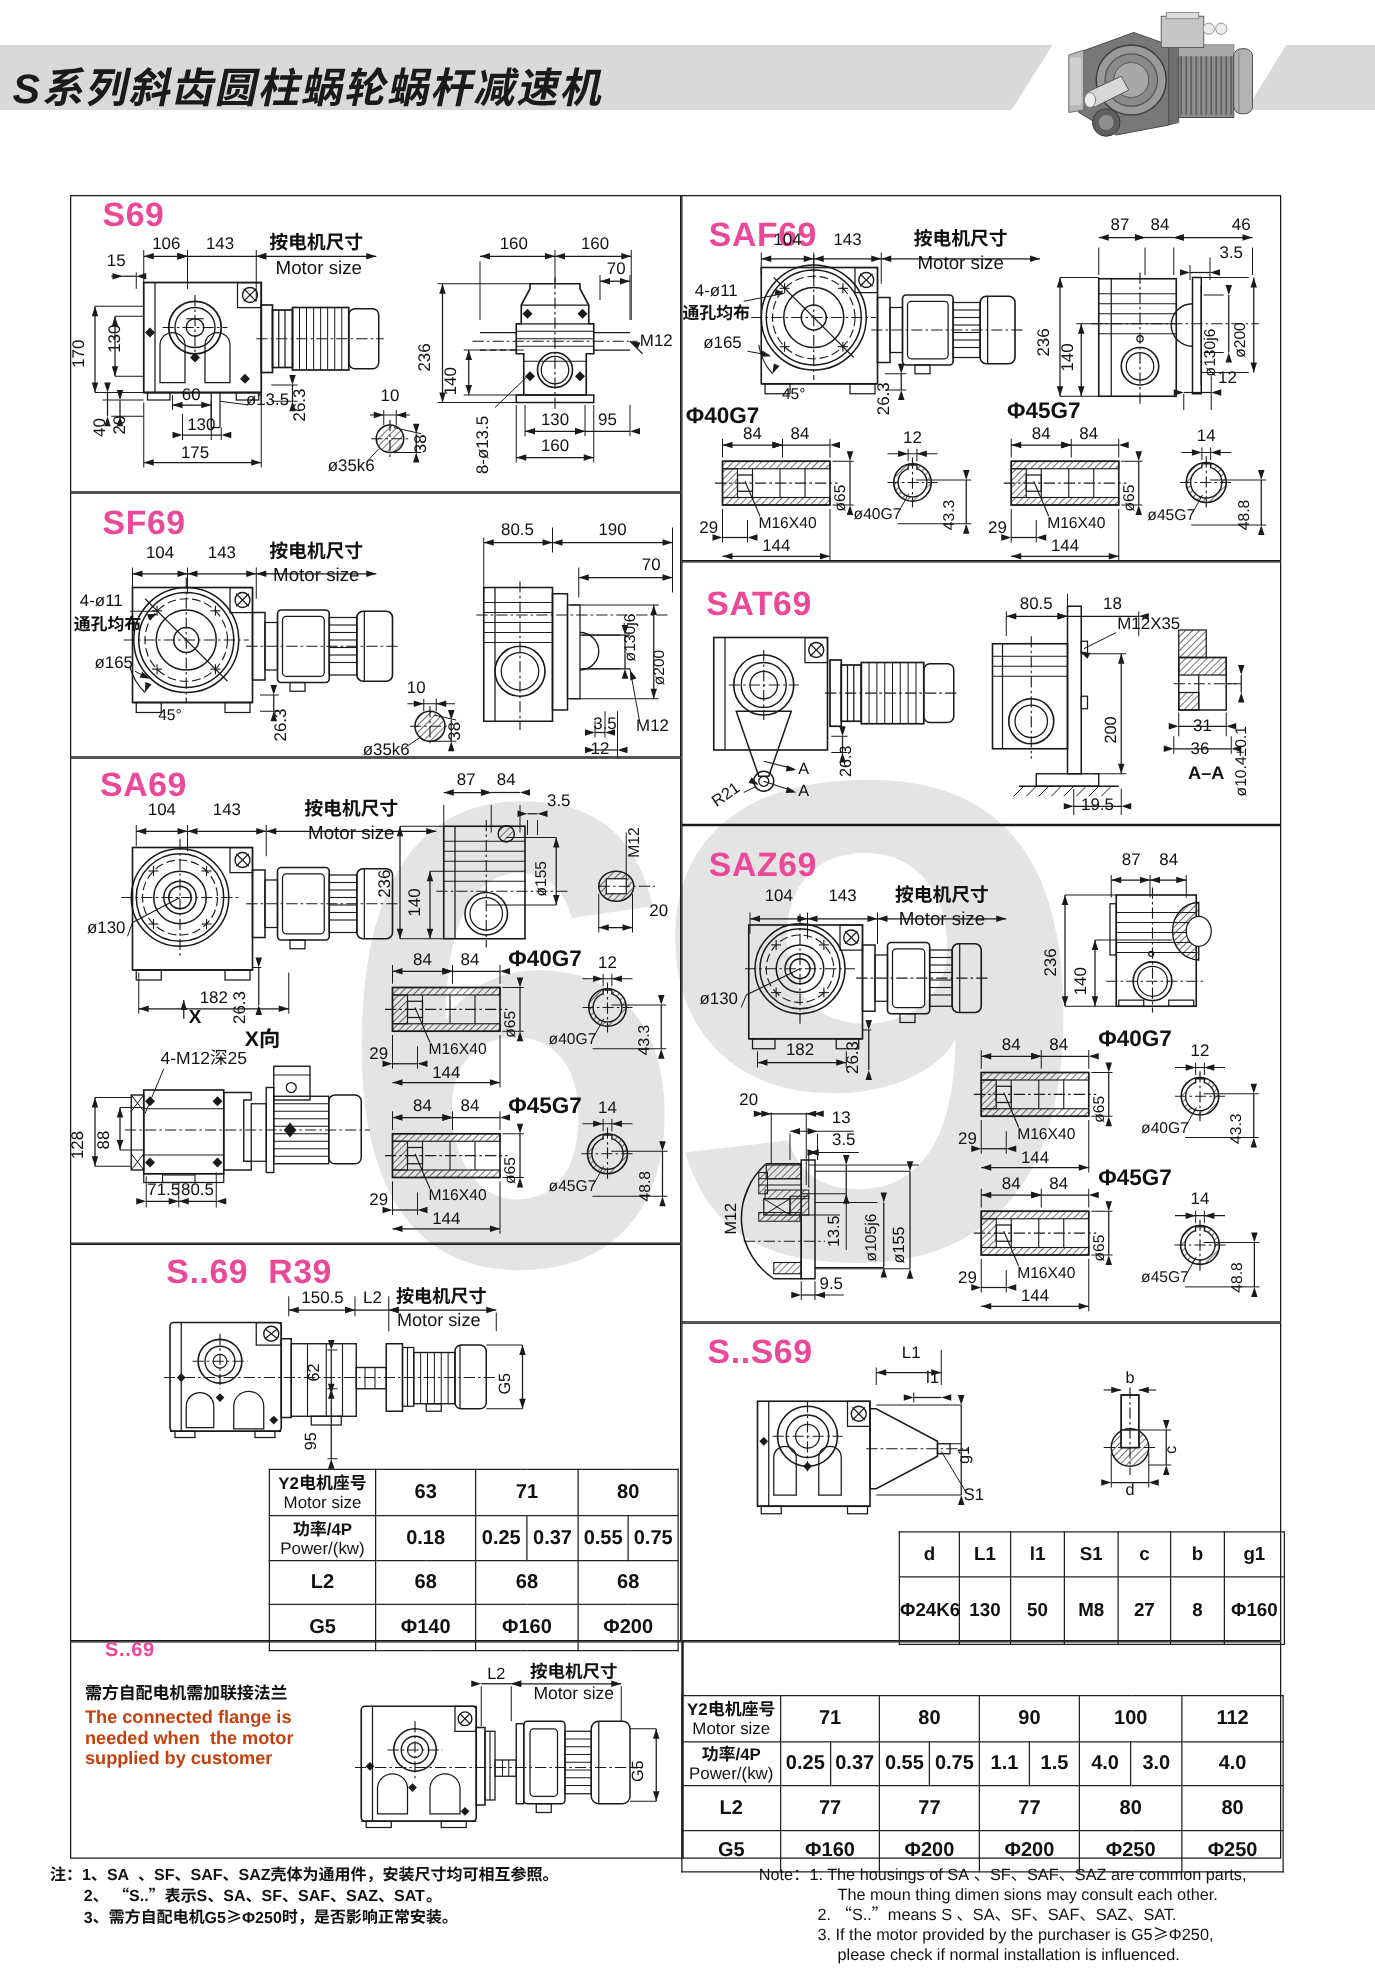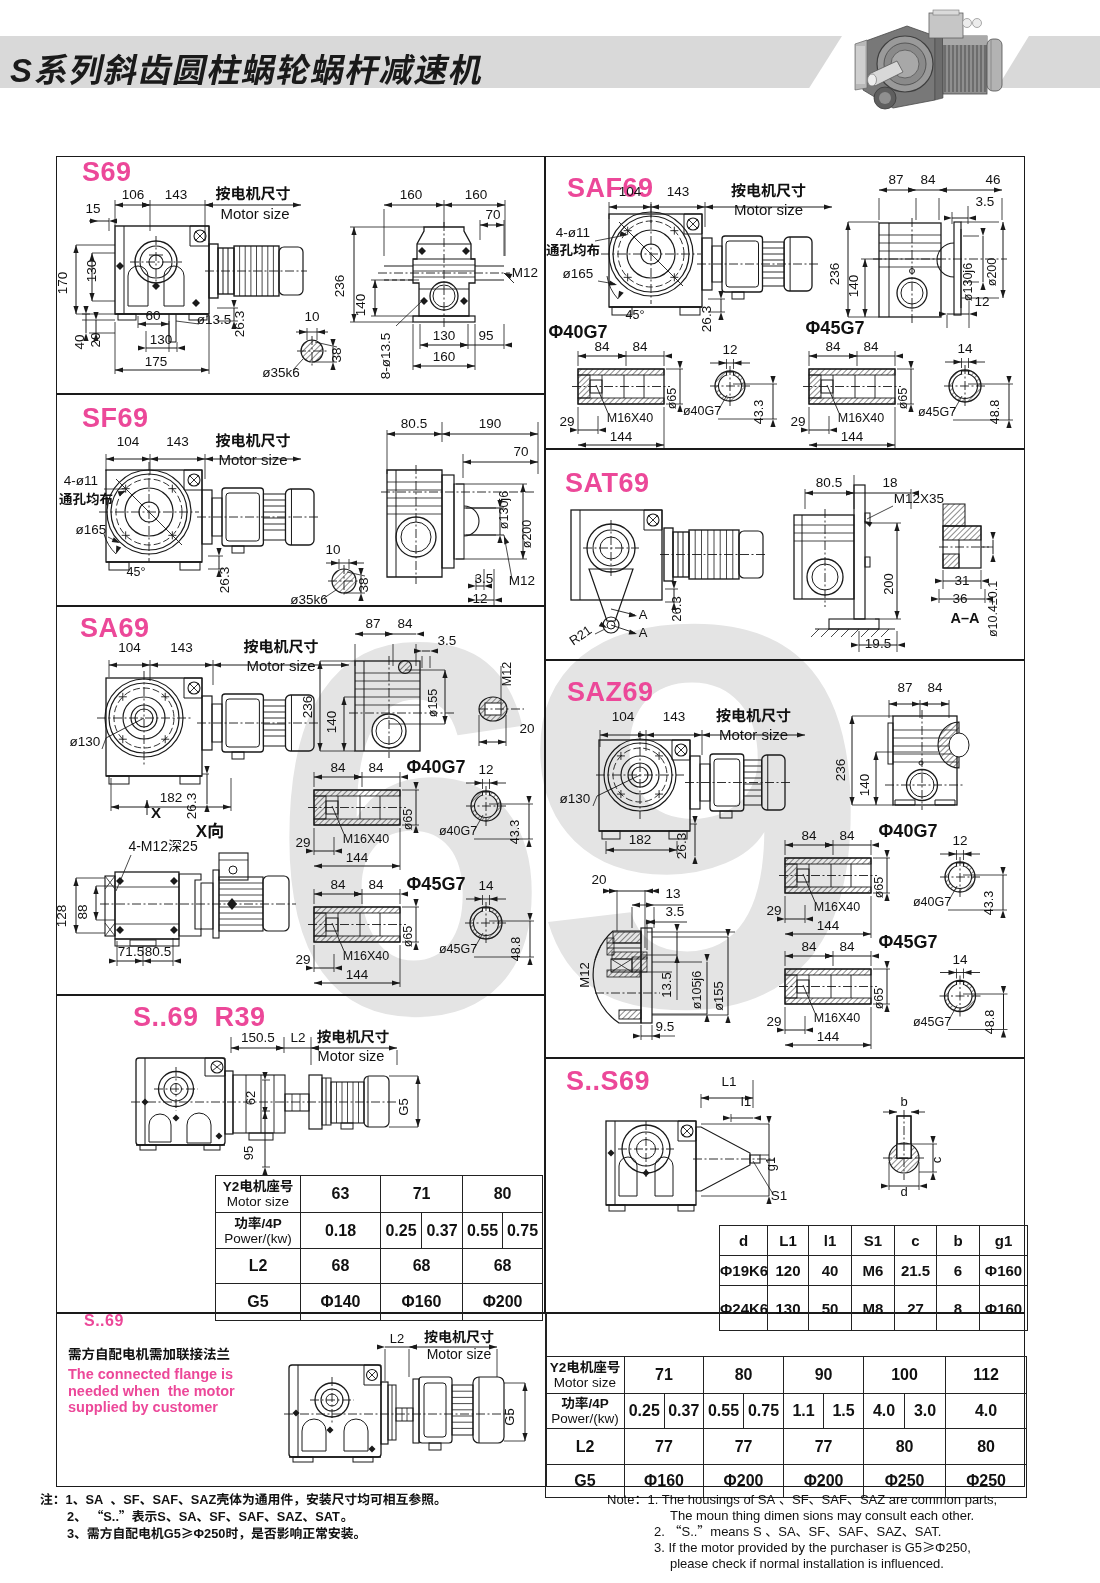--- a/index.html
+++ b/index.html
@@ -228,29 +228,20 @@
     <tbody>
       <tr style="height:30px;">
         <td>d</td>
         <td>L1</td>
         <td>l1</td>
         <td>S1</td>
         <td>c</td>
         <td>b</td>
         <td>g1</td>
       </tr>
-    <tr style="height:30px;">
-        <td>Φ19K6</td>
-        <td>120</td>
-        <td>40</td>
-        <td>M6</td>
-        <td>21.5</td>
-        <td>6</td>
-        <td>Φ160</td>
-      </tr>
     <tr style="height:45px;">
         <td>Φ24K6</td>
         <td>130</td>
         <td>50</td>
         <td>M8</td>
         <td>27</td>
         <td>8</td>
         <td>Φ160</td>
       </tr>
   </tbody>
@@ -326,21 +317,21 @@
     <use href="#G25w700" transform="translate(40.5 14) scale(0.0135 -0.0135)" fill="#111"></use>
     <use href="#G1w700" transform="translate(54.0 14) scale(0.0135 -0.0135)" fill="#111"></use>
     <use href="#G2w700" transform="translate(67.5 14) scale(0.0135 -0.0135)" fill="#111"></use>
     <use href="#G22w700" transform="translate(81.0 14) scale(0.0135 -0.0135)" fill="#111"></use>
     <use href="#G26w700" transform="translate(94.5 14) scale(0.0135 -0.0135)" fill="#111"></use>
     <use href="#G27w700" transform="translate(108.0 14) scale(0.0135 -0.0135)" fill="#111"></use>
     <use href="#G28w700" transform="translate(121.5 14) scale(0.0135 -0.0135)" fill="#111"></use>
     <use href="#G29w700" transform="translate(135.0 14) scale(0.0135 -0.0135)" fill="#111"></use>
     <use href="#G30w700" transform="translate(148.5 14) scale(0.0135 -0.0135)" fill="#111"></use>
   </svg>
-  <div class="abs" style="left:68px; top:1366px; font-size:14.5px; font-weight:bold; color:#ec4899; line-height:16.5px;">The connected flange is<br>needed when&nbsp; the motor<br>supplied by customer</div>
+  <div class="abs" style="left:68px; top:1366px; font-size:14.5px; font-weight:bold; color:#c2410c; line-height:16.5px;">The connected flange is<br>needed when&nbsp; the motor<br>supplied by customer</div>
 
   <svg class="abs" style="left:40px; top:1492px; overflow:visible;" width="460" height="56" viewBox="0 0 460 56">
     <use href="#G31w700" transform="translate(0.0 12) scale(0.0128 -0.0128)" fill="#111"></use>
     <use href="#G32w700" transform="translate(12.8 12) scale(0.0128 -0.0128)" fill="#111"></use>
     <text x="25.6" y="12" style="font-size:12.8px;font-weight:bold;" fill="#111">1</text>
     <use href="#G33w700" transform="translate(32.7 12) scale(0.0128 -0.0128)" fill="#111"></use>
     <text x="45.5" y="12" style="font-size:12.8px;font-weight:bold;" fill="#111">  SA</text>
     <use href="#G33w700" transform="translate(70.4 12) scale(0.0128 -0.0128)" fill="#111"></use>
     <text x="83.2" y="12" style="font-size:12.8px;font-weight:bold;" fill="#111">SF</text>
     <use href="#G33w700" transform="translate(99.6 12) scale(0.0128 -0.0128)" fill="#111"></use>

